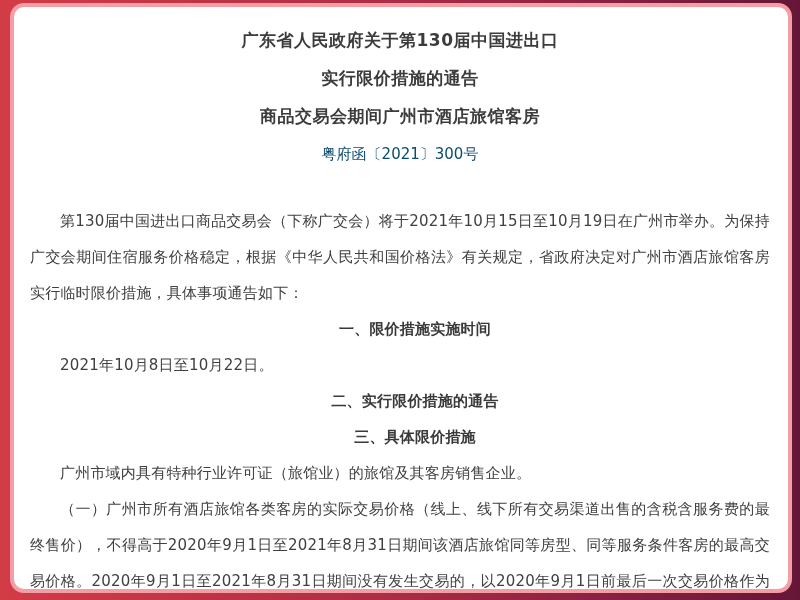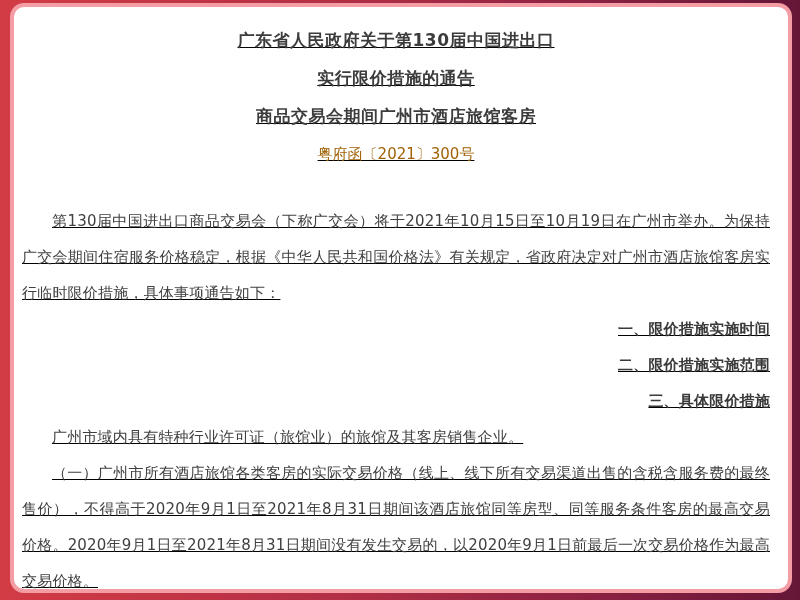--- a/index.html
+++ b/index.html
@@ -19,76 +19,76 @@
   .panel {
     position: absolute;
     left: 10px;
     top: 3px;
     width: 782px;
     height: 590px;
     box-sizing: border-box;
     background: #ffffff;
     border: 4px solid #f59da5;
     border-radius: 14px;
-    padding: 14px 18px 0 8px;
+    padding: 14px 18px 0 16px;
     overflow: hidden;
-    text-decoration: underline;
   }
   .doc-header {
     text-align: center;
   }
   .title-line {
     margin: 0;
     font-size: 17px;
     font-weight: bold;
     color: #3c3c3c;
     line-height: 38px;
     letter-spacing: 0.5px;
   }
   .doc-number {
     margin: 0;
     font-size: 15px;
     font-weight: normal;
-    color: #a16207;
+    color: #0c4a6e;
     line-height: 38px;
   }
   .doc-body {
     margin-top: 30px;
   }
   .para {
     margin: 0;
     font-size: 15px;
     color: #404040;
     line-height: 36px;
     text-align: justify;
     text-indent: 2em;
     letter-spacing: 0.2px;
   }
   .para.heading {
     font-weight: bold;
     color: #3a3a3a;
-    text-align: right;
+    text-align: center;
   }
 </style>
 </head>
 <body>
 
 <div class="page-bg">
   <div class="panel">
 
     <header class="doc-header">
       <h1 class="title-line">广东省人民政府关于第130届中国进出口</h1>
       <h1 class="title-line">实行限价措施的通告</h1>
       <h1 class="title-line">商品交易会期间广州市酒店旅馆客房</h1>
       <div class="doc-number">粤府函〔2021〕300号</div>
     </header>
 
     <main class="doc-body">
       <p class="para">第130届中国进出口商品交易会（下称广交会）将于2021年10月15日至10月19日在广州市举办。为保持广交会期间住宿服务价格稳定，根据《中华人民共和国价格法》有关规定，省政府决定对广州市酒店旅馆客房实行临时限价措施，具体事项通告如下：</p>
       <p class="para heading">一、限价措施实施时间</p>
-      <p class="para heading">二、限价措施实施范围</p>
+      <p class="para">2021年10月8日至10月22日。</p>
+      <p class="para heading">二、实行限价措施的通告</p>
       <p class="para heading">三、具体限价措施</p>
       <p class="para">广州市域内具有特种行业许可证（旅馆业）的旅馆及其客房销售企业。</p>
       <p class="para">（一）广州市所有酒店旅馆各类客房的实际交易价格（线上、线下所有交易渠道出售的含税含服务费的最终售价），不得高于2020年9月1日至2021年8月31日期间该酒店旅馆同等房型、同等服务条件客房的最高交易价格。2020年9月1日至2021年8月31日期间没有发生交易的，以2020年9月1日前最后一次交易价格作为最高交易价格。</p>
     </main>
 
   </div>
 </div>
 
 </body></html>

